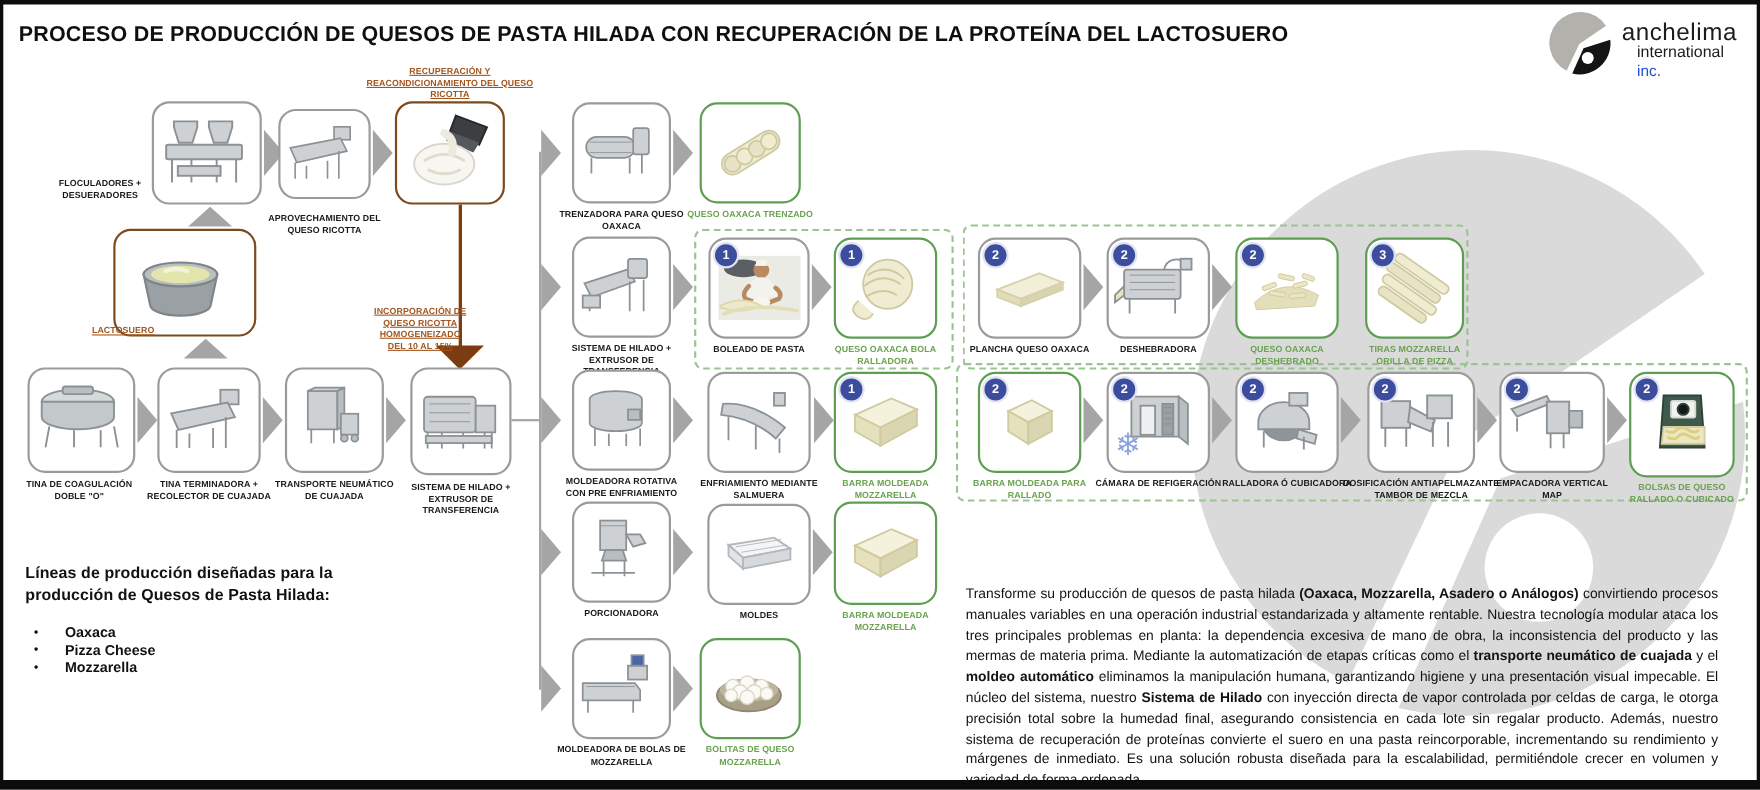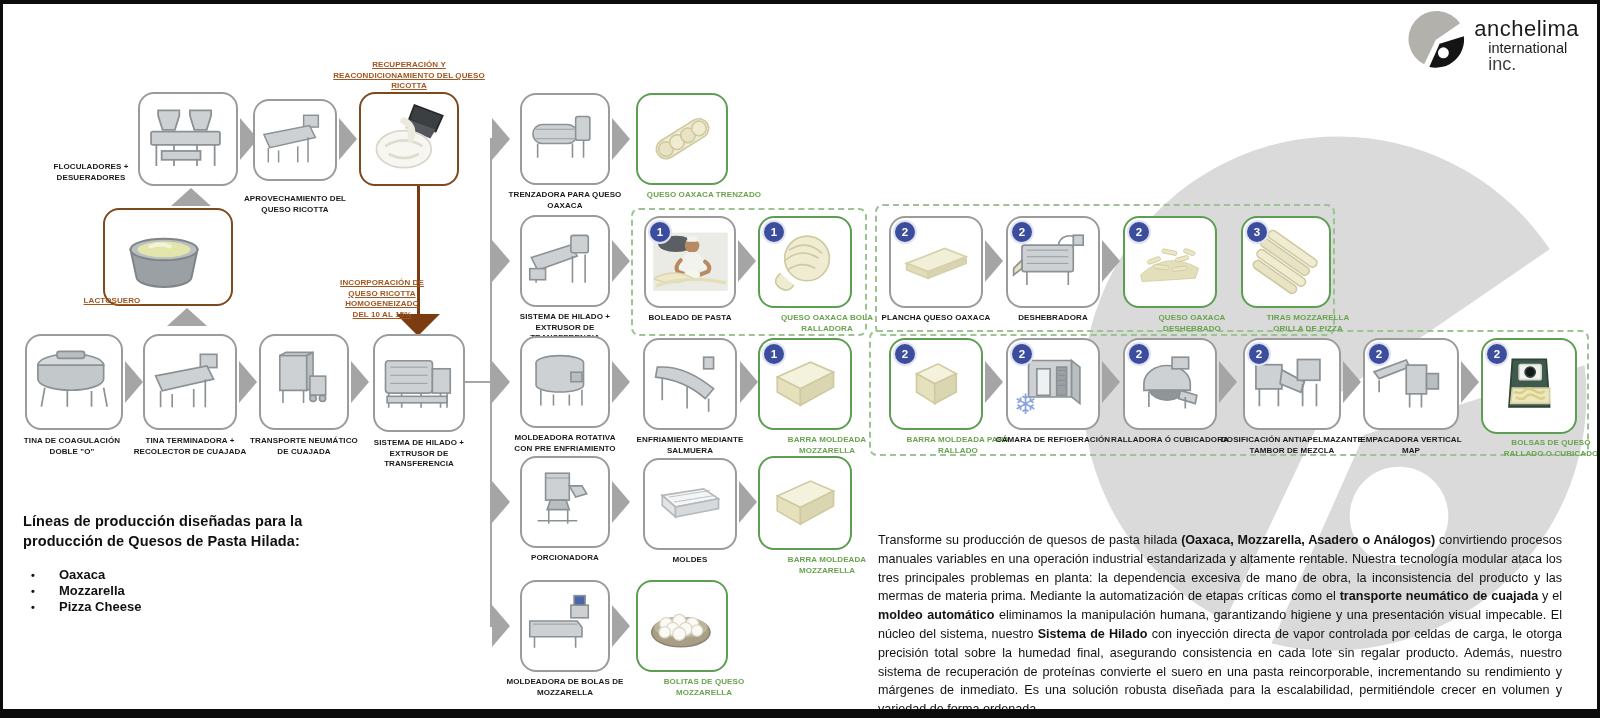--- a/index.html
+++ b/index.html
@@ -6,29 +6,29 @@
   .stage{position:relative;width:1600px;height:718px;background:#fff;box-sizing:border-box;
     border-left:3px solid #0c0c0c;border-right:3px solid #0c0c0c;border-top:4px solid #0c0c0c;border-bottom:9px solid #0c0c0c;
     overflow:hidden;font-family:"Liberation Sans",sans-serif;}
   .title{position:absolute;left:14px;top:16px;width:1330px;margin:0;font-size:19.5px;font-weight:900;
     letter-spacing:.2px;color:#0f0f0f;font-family:"Liberation Sans",sans-serif;}
   .watermark{position:absolute;left:1048px;top:66px;width:580px;height:660px;z-index:0;}
   .logo{position:absolute;right:18px;top:4px;display:flex;align-items:flex-start;z-index:3;}
   .logo .mark{width:66px;height:64px;margin-right:4px;}
   .logo .l1{font-size:22px;color:#1c1c1c;letter-spacing:.5px;line-height:22px;margin-top:10px;}
   .logo .l2{font-size:14.5px;color:#1c1c1c;margin-left:14px;line-height:16px;}
-  .logo .l3{font-size:18px;color:#404040;margin-left:14px;line-height:16px;}
+  .logo .l3{font-size:14px;color:#1d4ed8;margin-left:14px;line-height:16px;}
   .bx{position:absolute;background:#fff;border:2px solid #9b9b9b;border-radius:16px;z-index:2;
     display:flex;align-items:center;justify-content:center;box-sizing:border-box;}
   .bx.green{border-color:#5d9e53;}
   .bx.brown{border-color:#7d4a1e;}
   .bx .art{display:block;width:92%;height:88%;}
   .bx .art svg{width:100%;height:100%;}
   .lb{position:absolute;font-size:8px;font-weight:700;line-height:1.32;text-align:center;color:#191919;z-index:2;letter-spacing:.1px;}
-  .lb.green{color:#6aa24f;margin-left:22px;}
+  .lb.green{color:#6aa24f;}
   .lb.brown{color:#a2561f;text-decoration:underline;}
   .badge{position:absolute;left:2px;top:2px;width:20px;height:20px;border-radius:50%;background:#3c4d9e;
     color:#fff;font-size:11.5px;font-weight:700;line-height:20px;text-align:center;border:2px solid #dfe3f2;z-index:4;}
   .arr{position:absolute;width:0;height:0;border-top:21px solid transparent;border-bottom:21px solid transparent;
     border-left:18px solid #a5a5a5;z-index:1;}
   .arrup{position:absolute;width:0;height:0;border-left:20px solid transparent;border-right:20px solid transparent;
     border-bottom:18px solid #a5a5a5;z-index:1;}
   .arrdown-brown{position:absolute;width:0;height:0;border-left:22px solid transparent;border-right:22px solid transparent;
     border-top:22px solid #7a3c10;z-index:1;}
   .ln{position:absolute;background:#a5a5a5;z-index:0;}
@@ -47,20 +47,21 @@
 <body>
 
 <div class="stage">
 
   <svg class="watermark" viewBox="0 0 100 100" aria-hidden="true">
     <path d="M86 24 A44 44 0 1 0 30 88 L48 50 Z" fill="#dadada"></path>
     <path d="M92 44 A44 44 0 0 1 38 92 L54 56 Z" fill="#dadada"></path>
     <circle cx="60" cy="70" r="8.5" fill="#ffffff"></circle>
   </svg>
 
+  <h1 class="title">PROCESO DE PRODUCCIÓN DE QUESOS DE PASTA HILADA CON RECUPERACIÓN DE LA PROTEÍNA DEL LACTOSUERO</h1>
 
   <div class="logo">
     <svg class="mark" viewBox="0 0 100 100">
       <path d="M86 24 A44 44 0 1 0 30 88 L48 50 Z" fill="#b3b1ab"></path>
       <path d="M92 44 A44 44 0 0 1 38 92 L54 56 Z" fill="#141414"></path>
       <circle cx="60" cy="70" r="8.5" fill="#ffffff"></circle>
     </svg>
     <div class="ltx">
       <div class="l1">anchelima</div>
       <div class="l2">international</div>
@@ -490,20 +491,20 @@
             </g>
           </g>
         </svg></span>
     </div>
   <div class="lb green" style="left:621px;top:673px;width:116px">BOLITAS DE QUESO MOZZARELLA</div>
 
   <div class="leftnote">
     <h2>Líneas de producción diseñadas para la producción de Quesos de Pasta Hilada:</h2>
     <ul>
       <li>Oaxaca</li>
+      <li>Pizza Cheese</li>
       <li>Mozzarella</li>
-      <li>Pizza Cheese</li>
     </ul>
   </div>
 
   <div class="para"><span>Transforme su producción de quesos de pasta hilada </span><b>(Oaxaca, Mozzarella, Asadero o Análogos)</b><span> convirtiendo procesos manuales variables en una operación industrial estandarizada y altamente rentable. Nuestra tecnología modular ataca los tres principales problemas en planta: la dependencia excesiva de mano de obra, la inconsistencia del producto y las mermas de materia prima. Mediante la automatización de etapas críticas como el </span><b>transporte neumático de cuajada</b><span> y el </span><b>moldeo automático</b><span> eliminamos la manipulación humana, garantizando higiene y una presentación visual impecable. El núcleo del sistema, nuestro </span><b>Sistema de Hilado</b><span> con inyección directa de vapor controlada por celdas de carga, le otorga precisión total sobre la humedad final, asegurando consistencia en cada lote sin regalar producto. Además, nuestro sistema de recuperación de proteínas convierte el suero en una pasta reincorporable, incrementando su rendimiento y márgenes de inmediato. Es una solución robusta diseñada para la escalabilidad, permitiéndole crecer en volumen y variedad de forma ordenada.</span></div>
 
 </div>
 
 </body></html>

